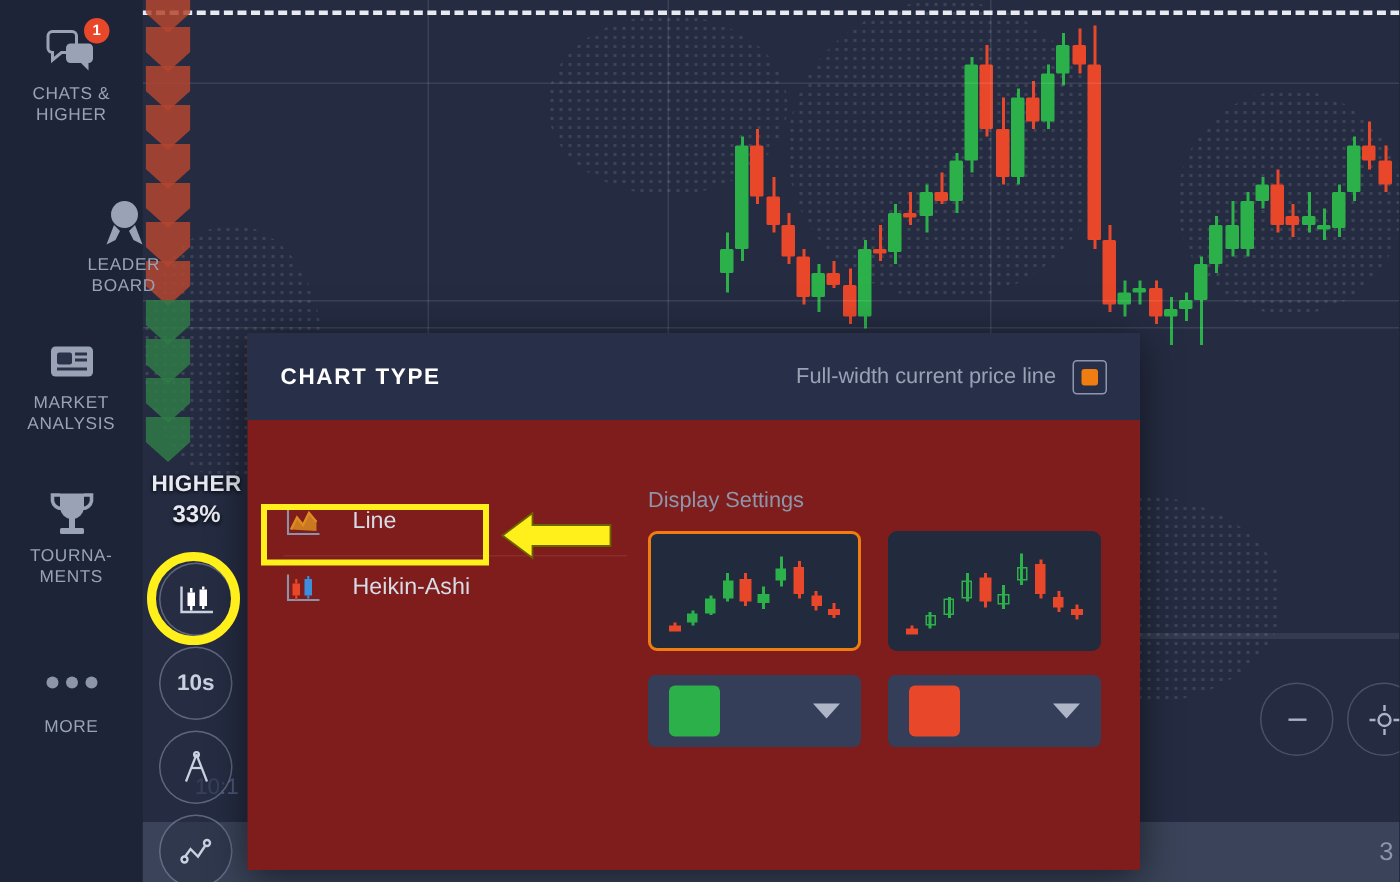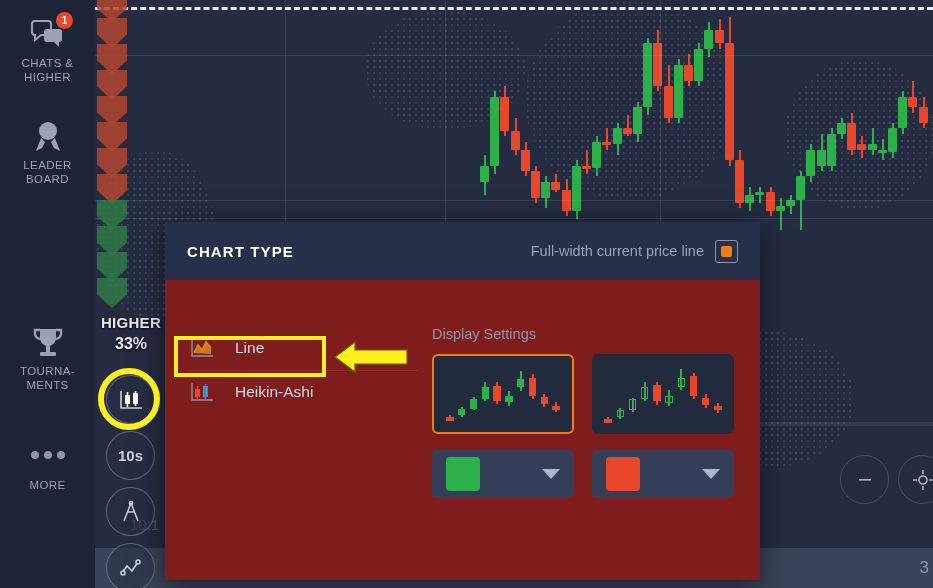--- a/index.html
+++ b/index.html
@@ -334,32 +334,45 @@
       <svg width="38" height="30" viewBox="0 0 38 30">
         <path d="M3 4 a3 3 0 0 1 3-3 h13 a3 3 0 0 1 3 3 v8 a3 3 0 0 1-3 3 h-7 l-6 5 v-5 h-0 a3 3 0 0 1-3-3z" fill="none" stroke="#9aa2b6" stroke-width="2"></path>
         <path d="M15 12 a3 3 0 0 1 3-3 h12 a3 3 0 0 1 3 3 v7 a3 3 0 0 1-3 3 v5 l-5-5 h-7 a3 3 0 0 1-3-3z" fill="#9aa2b6"></path>
       </svg>
       <span class="badge">1</span>
     </div>
     <div class="rail-label">CHATS &amp;</div>
     <div class="rail-label">HIGHER</div>
   </div>
 
-  <div class="rail-item" style="top:116px;">
+  <div class="rail-item" style="top:128px;margin-left:35px;">
     <div class="rail-ico">
       <svg width="38" height="34" viewBox="0 0 38 34">
         <circle cx="19" cy="11" r="9" fill="#9aa2b6"></circle>
         <path d="M12 18 L7 31 L13 28 L16 22 Z" fill="#9aa2b6"></path>
         <path d="M26 18 L31 31 L25 28 L22 22 Z" fill="#9aa2b6"></path>
       </svg>
     </div>
     <div class="rail-label">LEADER</div>
     <div class="rail-label">BOARD</div>
   </div>
 
+  <div class="rail-item" style="top:220px;">
+    <div class="rail-ico">
+      <svg width="38" height="30" viewBox="0 0 38 30">
+        <rect x="5" y="5" width="28" height="20" rx="3" fill="#9aa2b6"></rect>
+        <rect x="9" y="9" width="10" height="8" rx="1.5" fill="#2b334a"></rect>
+        <rect x="21" y="9" width="8" height="2" fill="#2b334a"></rect>
+        <rect x="21" y="13" width="8" height="2" fill="#2b334a"></rect>
+        <rect x="9" y="19" width="20" height="2" fill="#2b334a"></rect>
+      </svg>
+    </div>
+    <div class="rail-label">MARKET</div>
+    <div class="rail-label">ANALYSIS</div>
+  </div>
 
   <div class="rail-item" style="top:322px;">
     <div class="rail-ico">
       <svg width="36" height="34" viewBox="0 0 36 34">
         <path d="M10 3 h16 v9 a8 8 0 0 1-16 0z" fill="#9aa2b6"></path>
         <path d="M10 4 h-5 v4 a6 6 0 0 0 6 5" fill="none" stroke="#9aa2b6" stroke-width="2.4"></path>
         <path d="M26 4 h5 v4 a6 6 0 0 1-6 5" fill="none" stroke="#9aa2b6" stroke-width="2.4"></path>
         <rect x="16" y="19" width="4" height="7" fill="#9aa2b6"></rect>
         <rect x="10" y="26" width="16" height="4" rx="1" fill="#9aa2b6"></rect>
       </svg>

